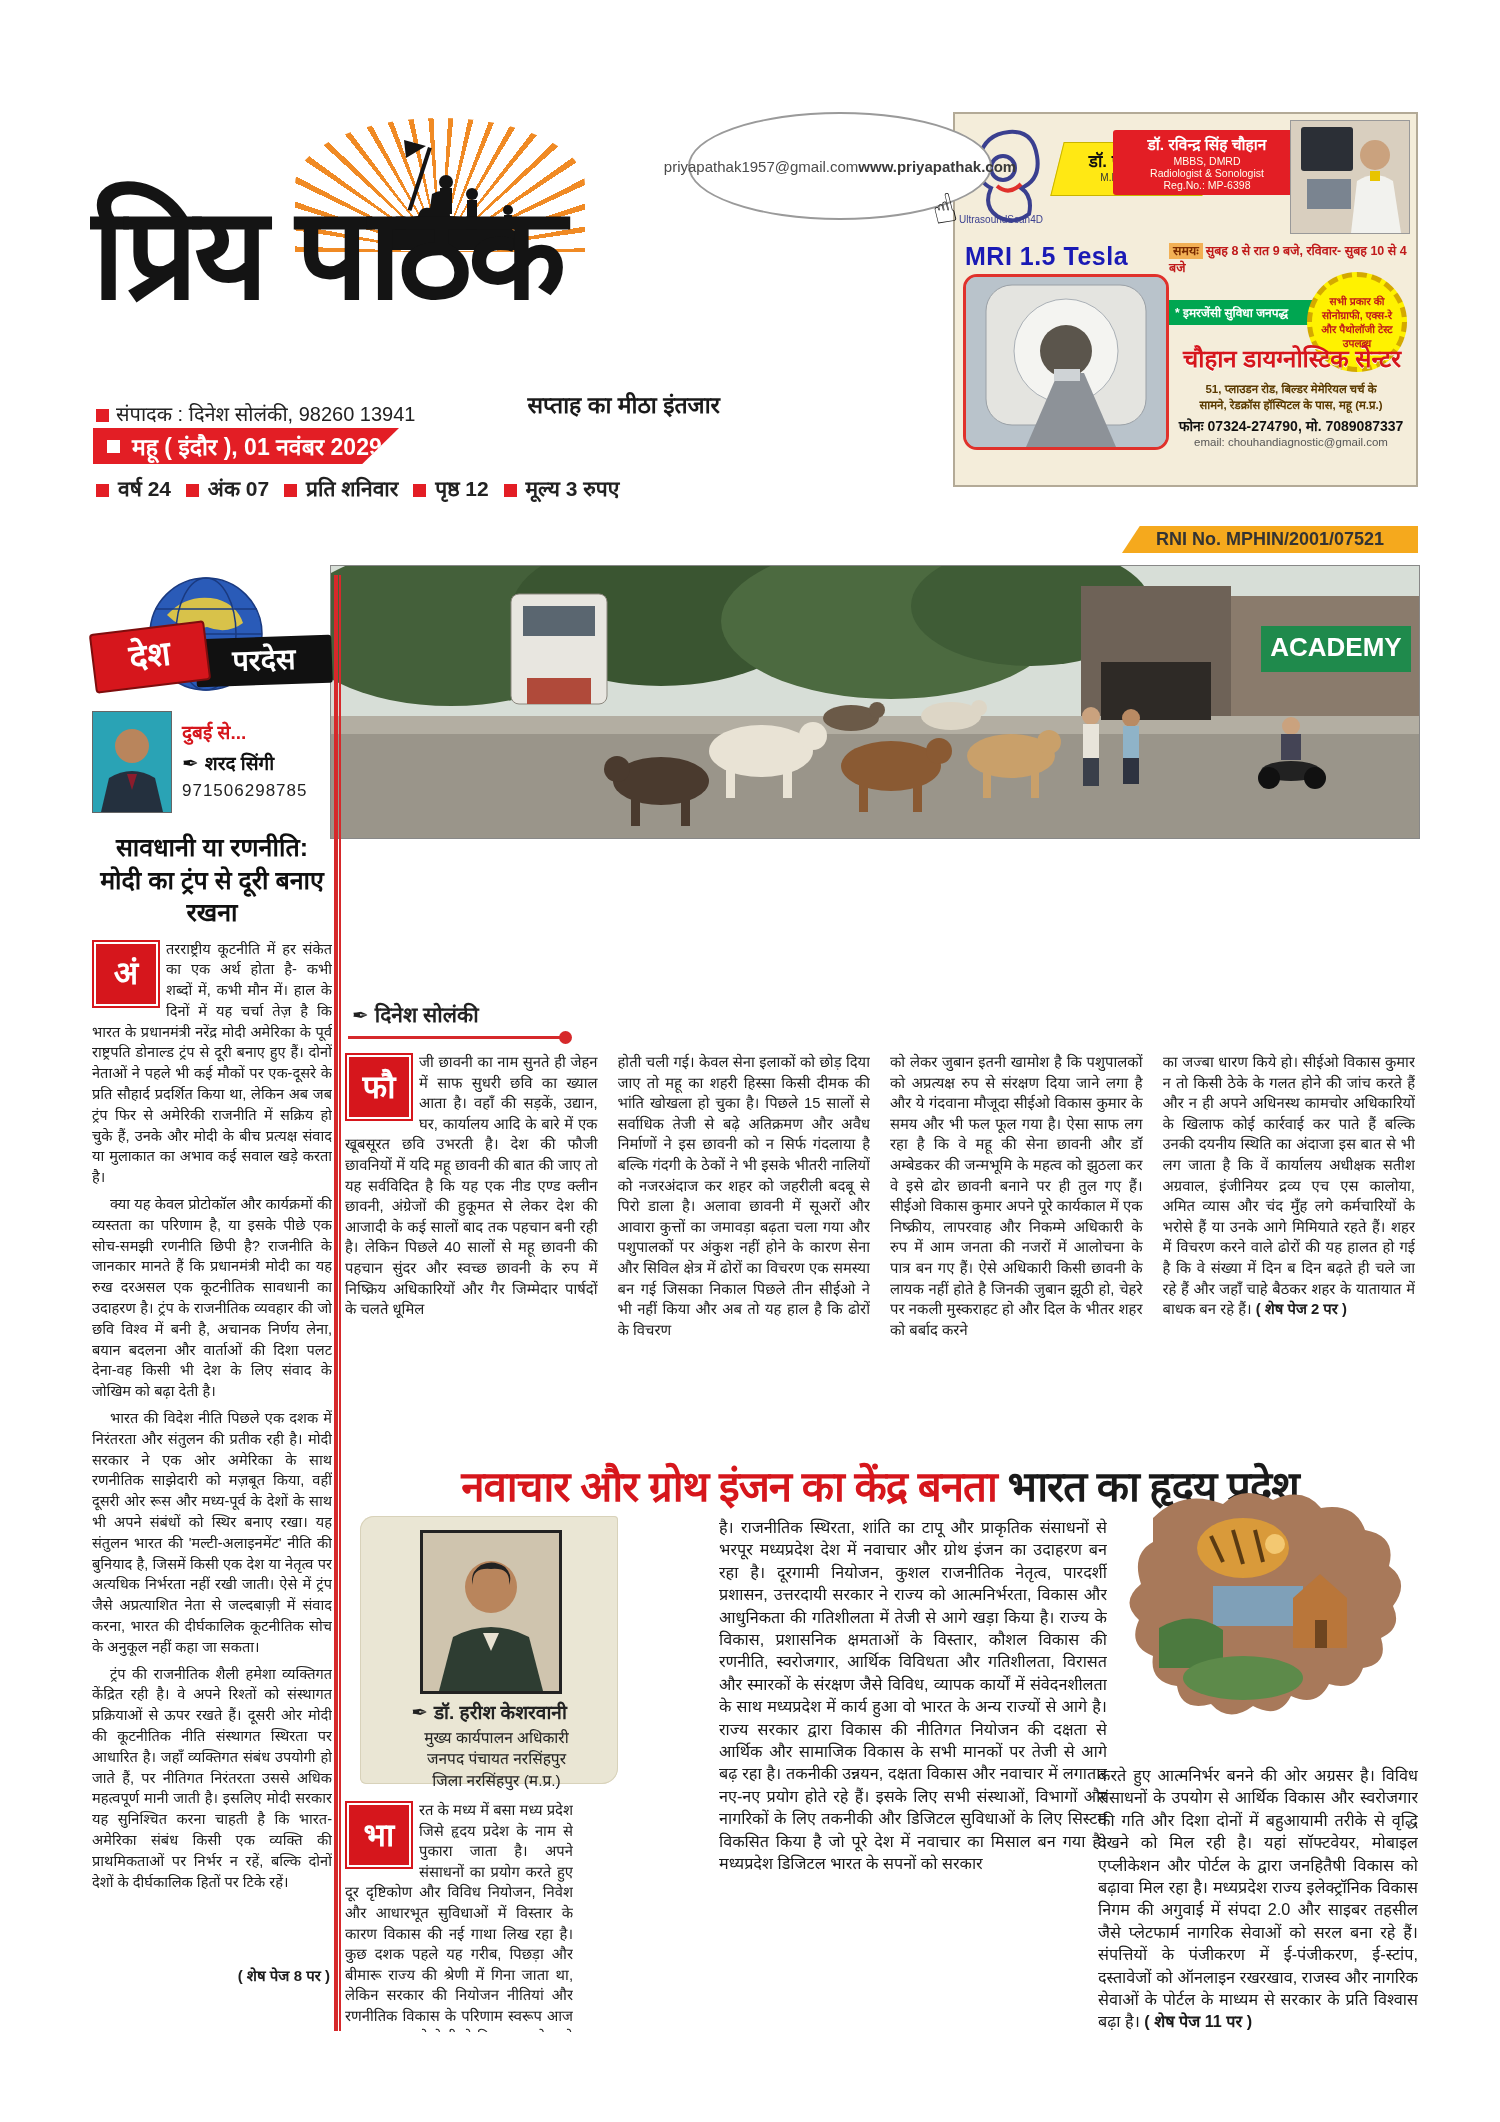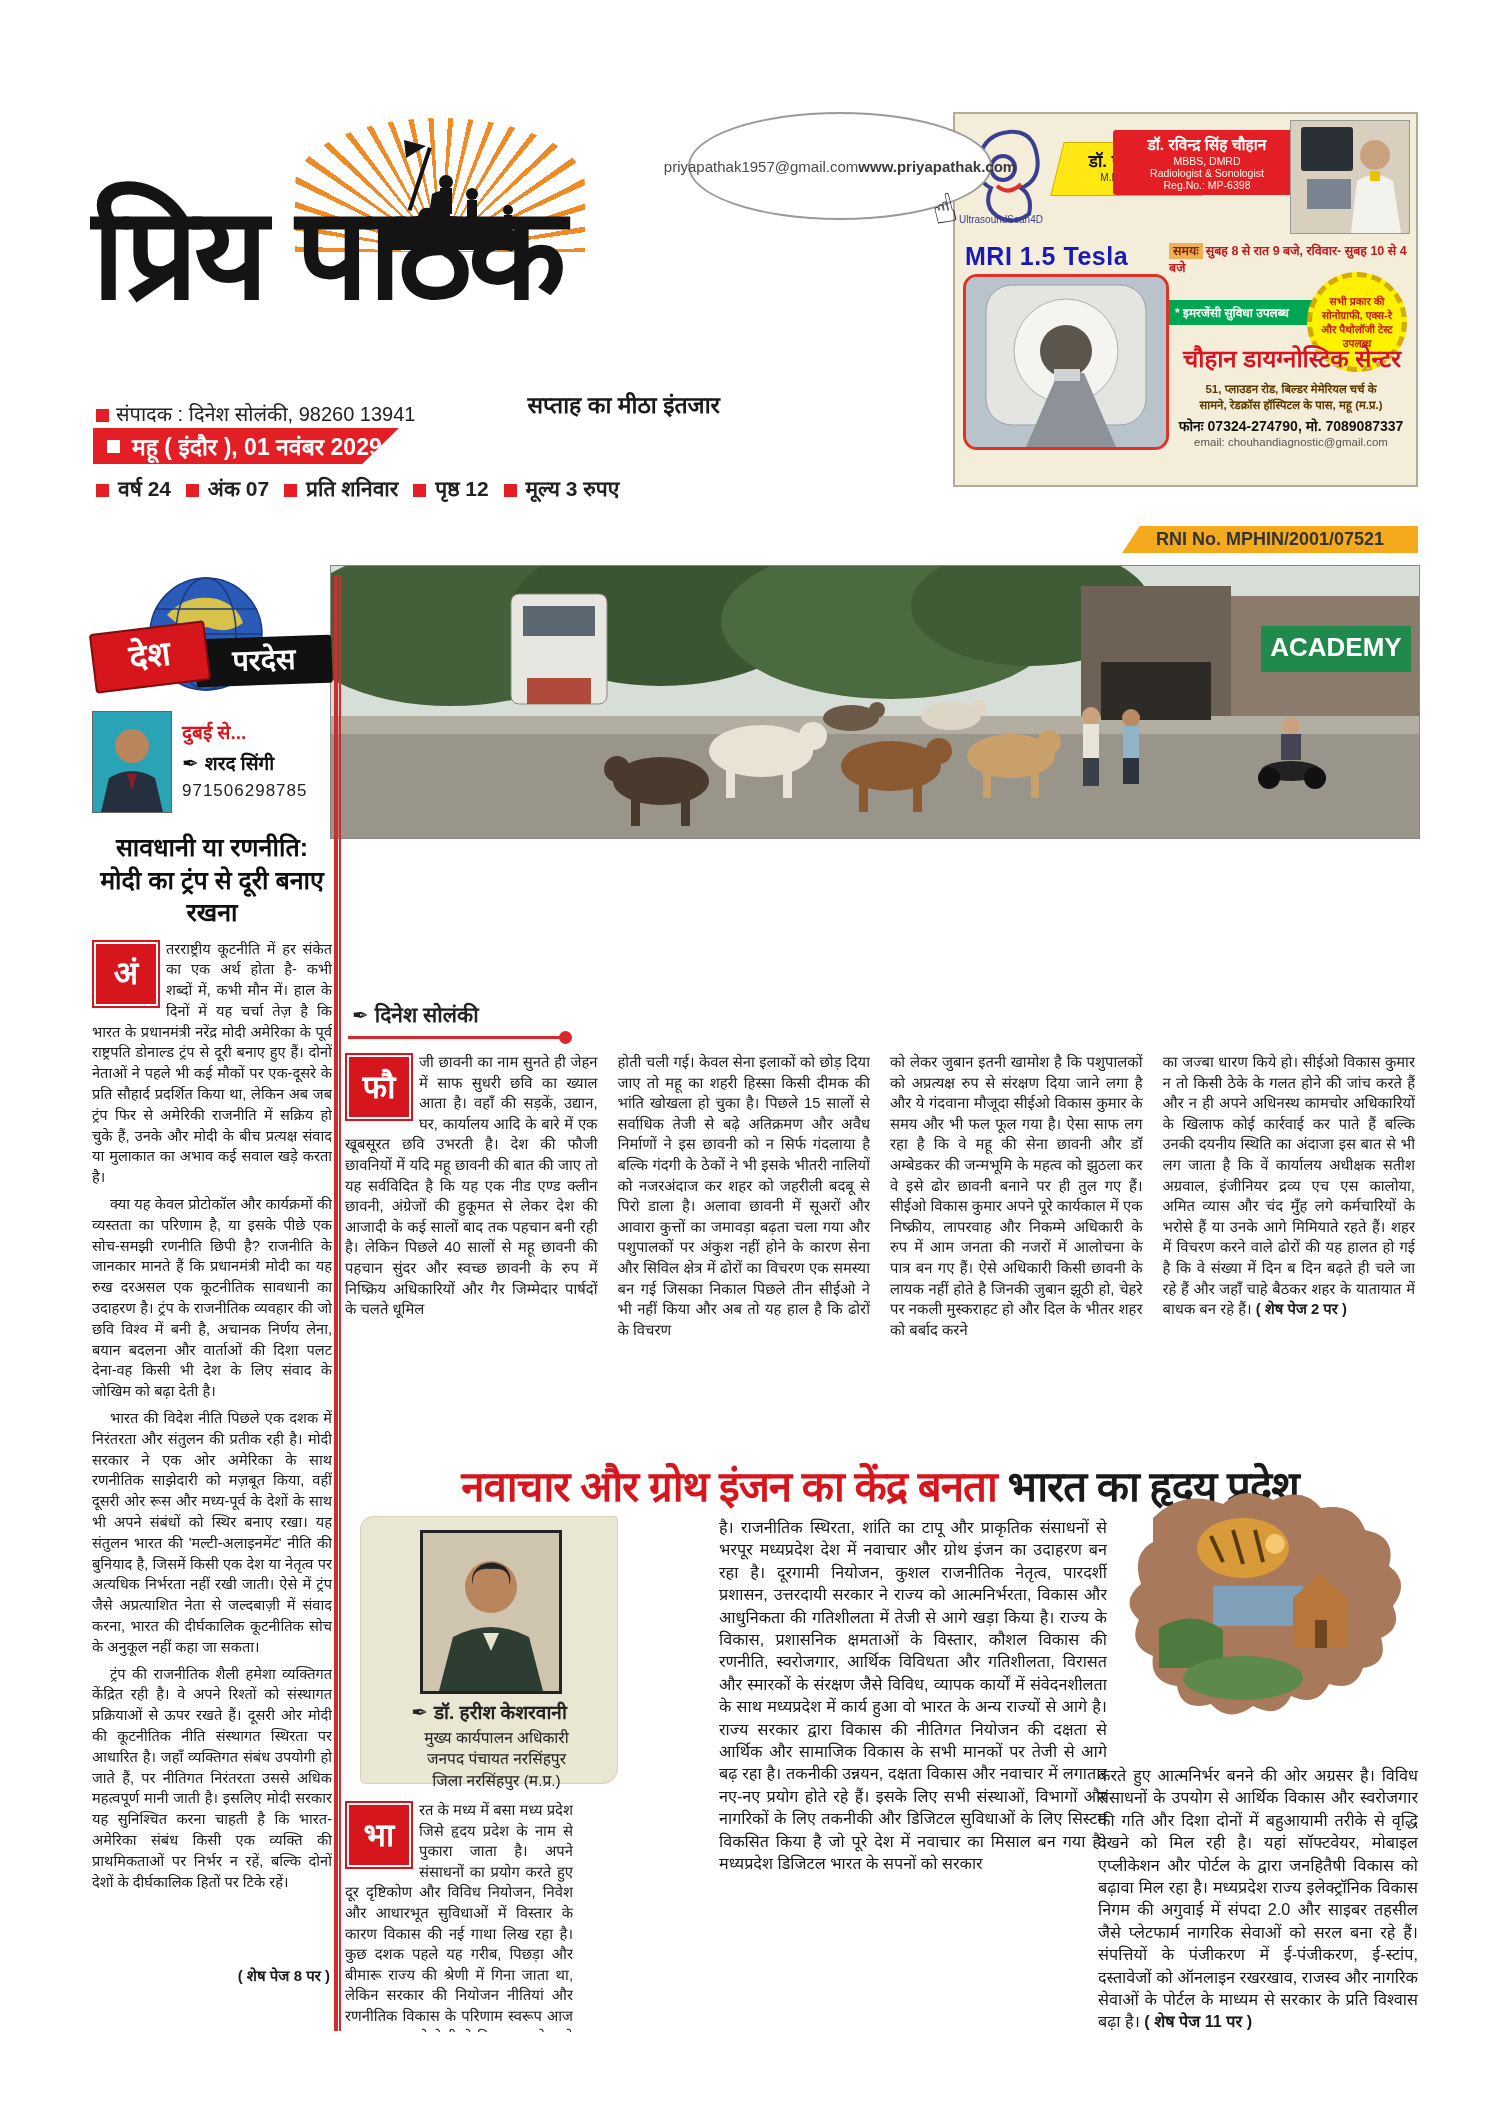--- a/index.html
+++ b/index.html
@@ -206,21 +206,21 @@
       <rect width="200" height="170" fill="#b9c3cb"></rect>
       <rect x="20" y="8" width="160" height="140" rx="26" fill="#e4e4e0" stroke="#9aa0a6"></rect>
       <circle cx="100" cy="74" r="52" fill="#f4f4f1" stroke="#a9afb5"></circle>
       <circle cx="100" cy="74" r="26" fill="#5b554c"></circle>
       <path d="M60 170 L92 96 L118 96 L150 170 Z" fill="#8d9298"></path>
       <rect x="88" y="92" width="26" height="12" fill="#cfd3d6"></rect>
     </svg>
     <div class="timing">
       <span class="chip">समयः</span><span>सुबह 8 से रात 9 बजे, रविवार- सुबह 10 से 4 बजे</span>
     </div>
-    <div class="greenrib">* इमरजेंसी सुविधा उपलब्ध</div>
+    <div class="greenrib">* इमरजेंसी सुविधा जनपद्ध</div>
     <div class="burst">सभी प्रकार की सोनोग्राफी, एक्स-रे और पैथोलॉजी टेस्ट उपलब्ध</div>
     <div class="center-name">चौहान डायग्नोस्टिक सेन्टर</div>
     <div class="addr">
       <span>51, प्लाउडन रोड, बिल्डर मेमेरियल चर्च के</span><br><span>सामने, रेडक्रॉस हॉस्पिटल के पास, महू (म.प्र.)</span>
     </div>
     <div class="phone">फोनः 07324-274790, मो. 7089087337</div>
     <div class="mail">email: chouhandiagnostic@gmail.com</div>
   </div>
 
   <div class="abs rni">RNI No. MPHIN/2001/07521</div>

